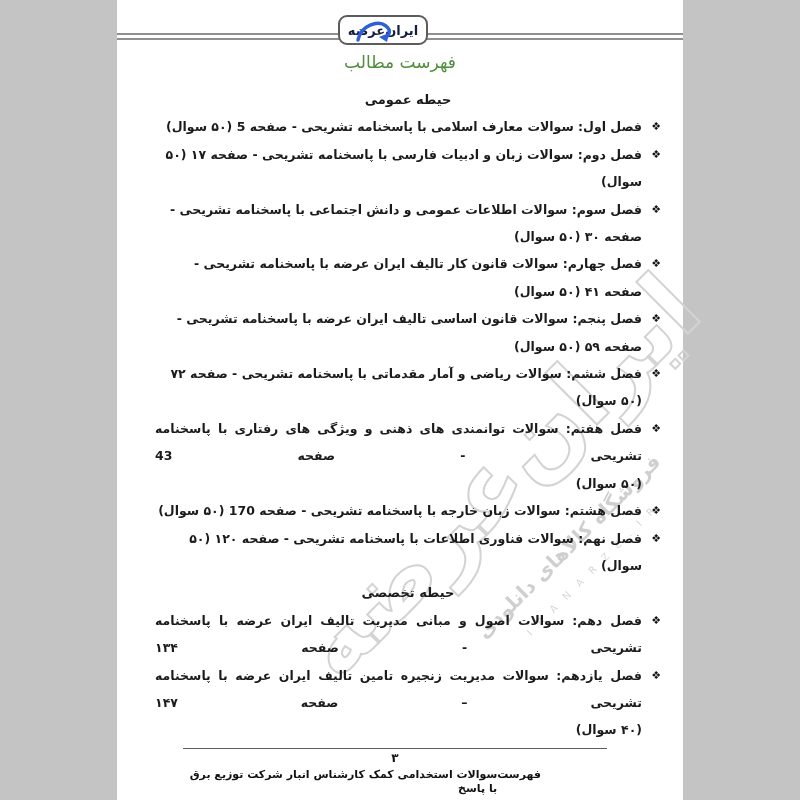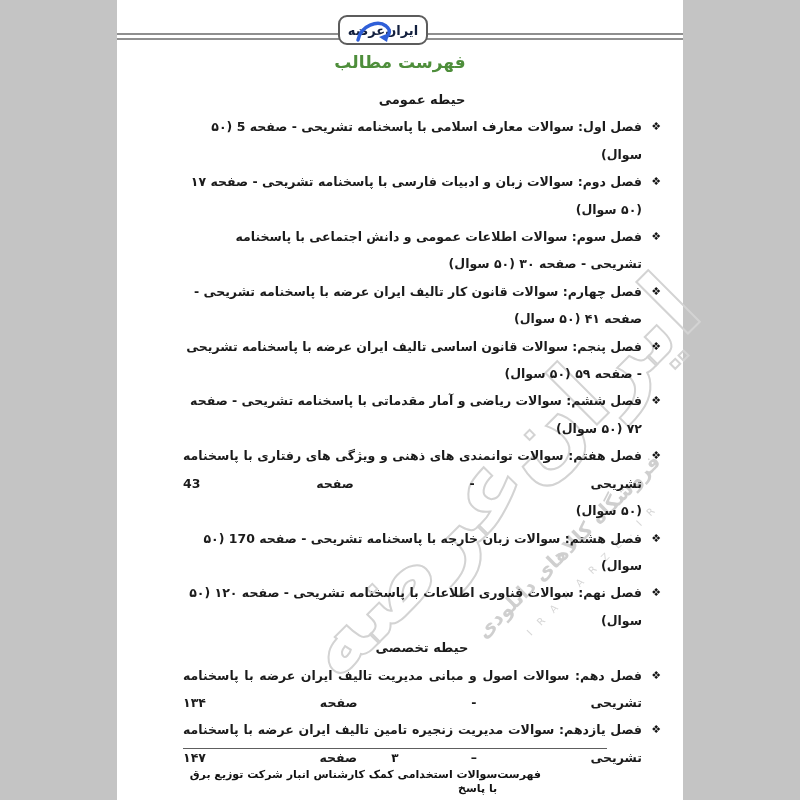--- a/index.html
+++ b/index.html
@@ -28,27 +28,26 @@
   .logo-text {
     direction:rtl; font-weight:bold; font-size:13px; color:#121f3e;
     letter-spacing:0.5px; position:relative; z-index:1;
   }
   .logo-arrow { position:absolute; left:14px; top:1px; z-index:2; }
   
   .watermark { position:absolute; left:95px; top:225px; z-index:0; pointer-events:none; }
   
   .toc-title {
     position:absolute; top:52px; left:0; right:0; z-index:1;
-    text-align:center; font-size:17px; font-weight:bold; color:#4e8e3b;
+    text-align:center; font-size:17px; font-weight:normal; color:#4e8e3b;
   }
   .toc-body {
     position:absolute; top:86px; right:22px; left:38px; z-index:1;
     direction:rtl; font-size:12.5px; font-weight:bold; color:#1b1b1b;
     line-height:27.4px;
-    margin-left:28px;
   }
   .toc-section-heading { text-align:center; font-size:13px; }
   ul.toc-list { list-style:none; margin:0; padding:0; }
   .toc-item { position:relative; padding-right:19px; text-align:right; }
   .toc-item .bullet {
     position:absolute; right:0; top:0; font-size:11px; color:#141414;
   }
   .toc-item .l1 { text-align:justify; text-align-last:justify; }
   .toc-item .l2 { text-align:right; }
   
@@ -135,20 +134,21 @@
     <div class="toc-section-heading">حیطه تخصصی</div>
 
     <ul class="toc-list">
       <li class="toc-item">
         <span class="bullet">❖</span>
         <div class="l1">فصل دهم: سوالات اصول و مبانی مدیریت تالیف ایران عرضه با پاسخنامه تشریحی - صفحه ۱۳۴</div>
       </li>
       <li class="toc-item">
         <span class="bullet">❖</span>
         <div class="l1">فصل یازدهم: سوالات مدیریت زنجیره تامین تالیف ایران عرضه با پاسخنامه تشریحی – صفحه ۱۴۷</div>
+        <div class="l2">(۴۰ سوال)</div>
       </li>
     </ul>
 
   </div>
 
   <div class="footer">
     <div class="footer-rule"></div>
     <div class="footer-pagenum">۳</div>
     <div class="footer-row">
       <span class="footer-label">فهرست</span>

